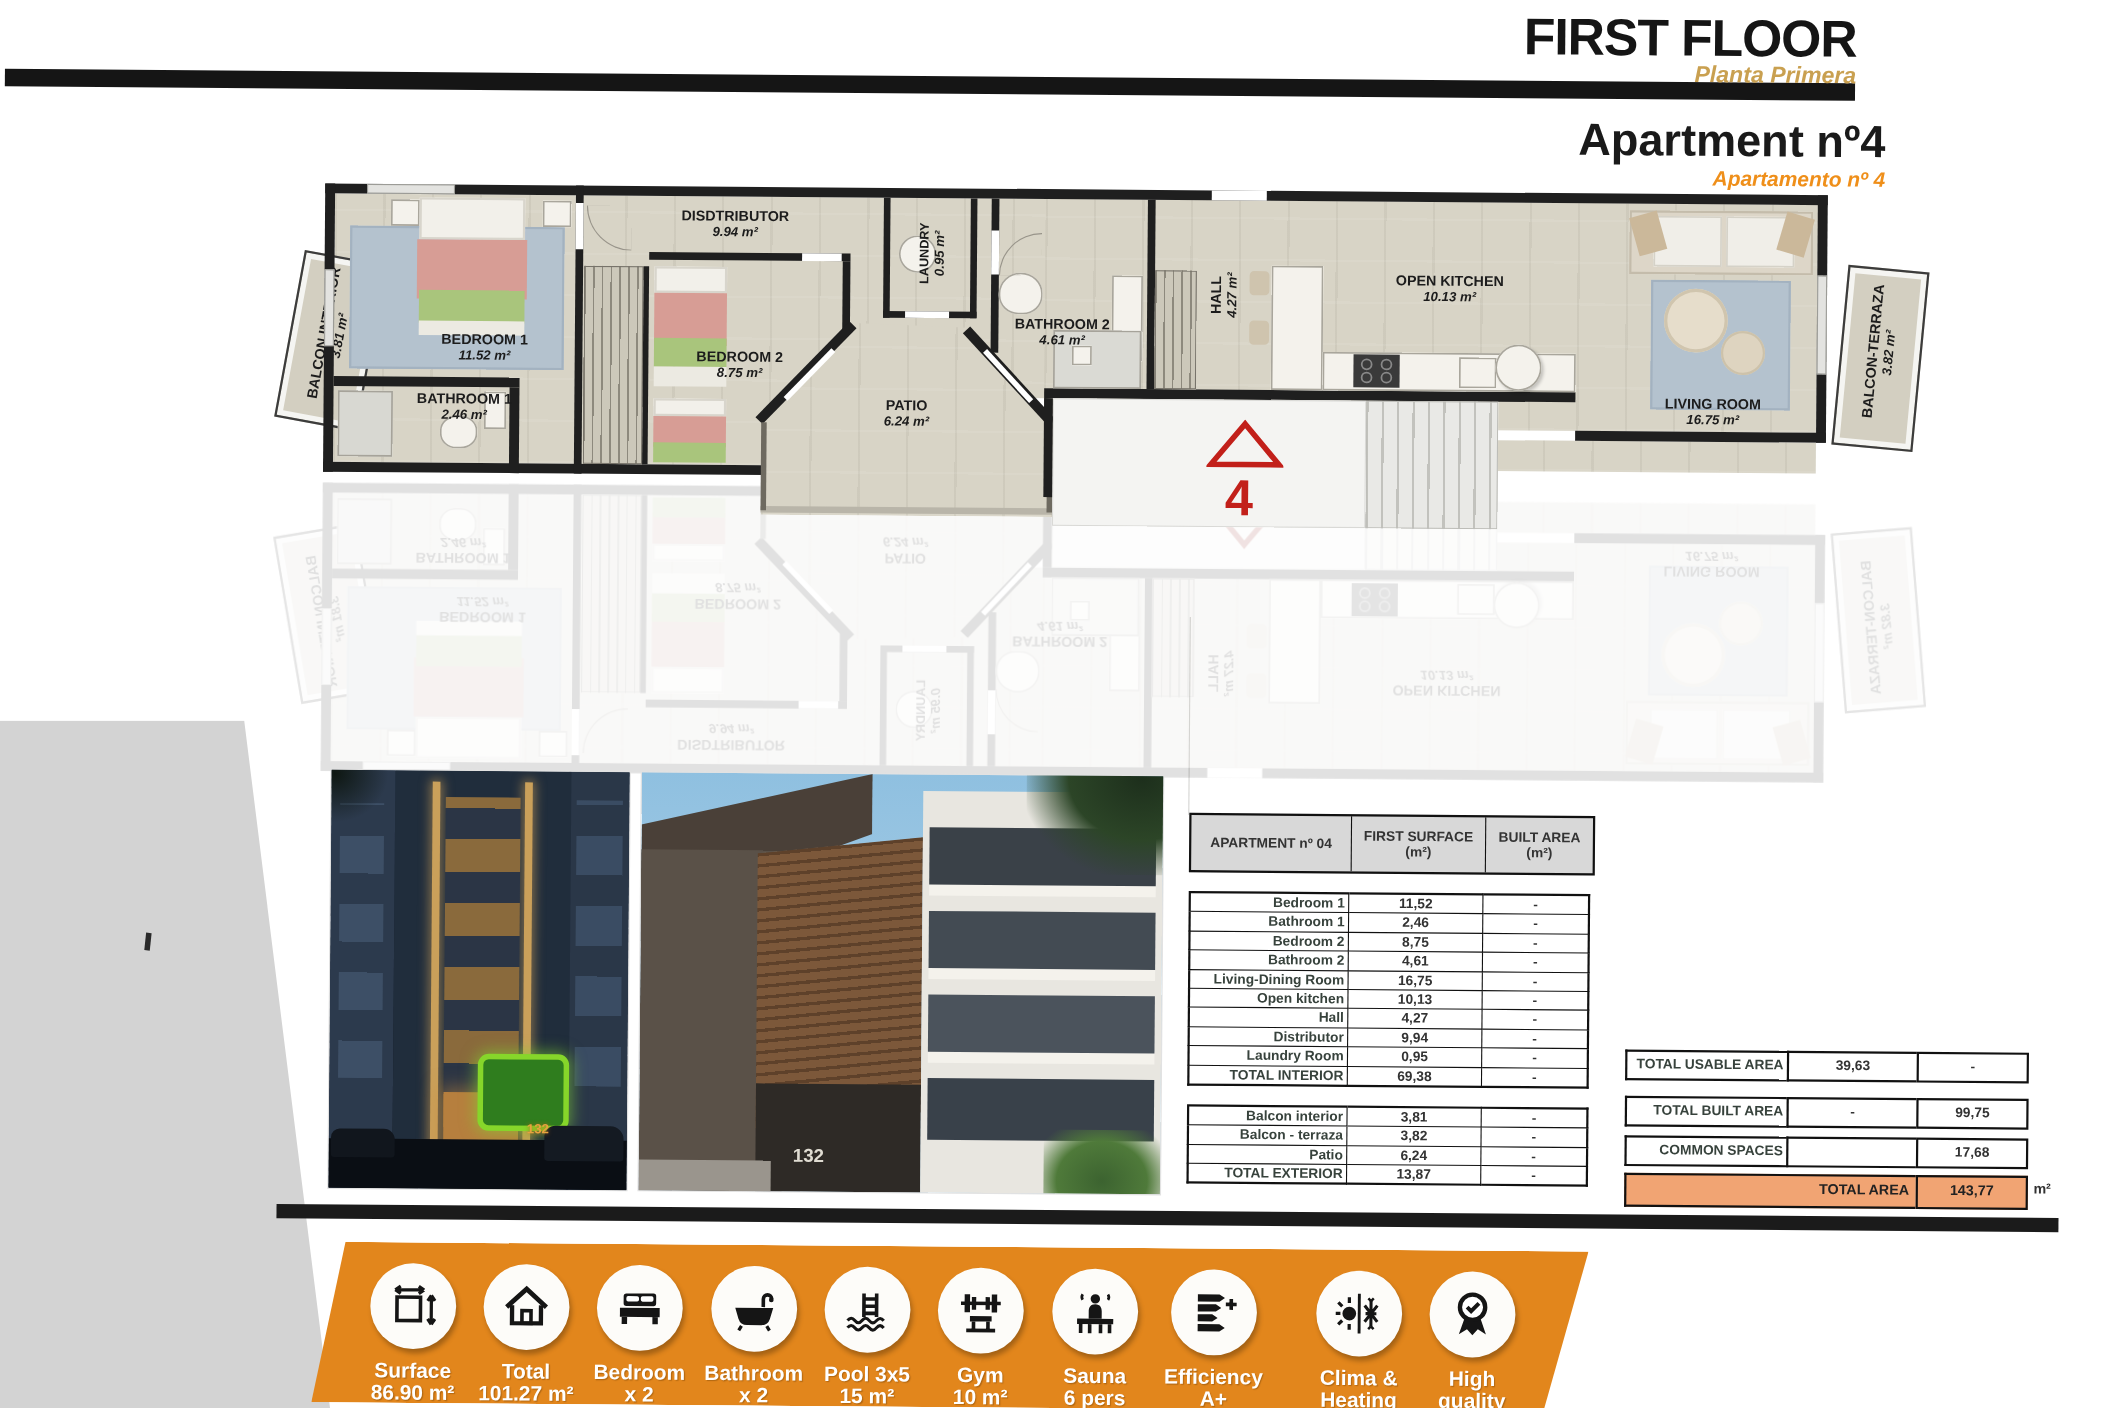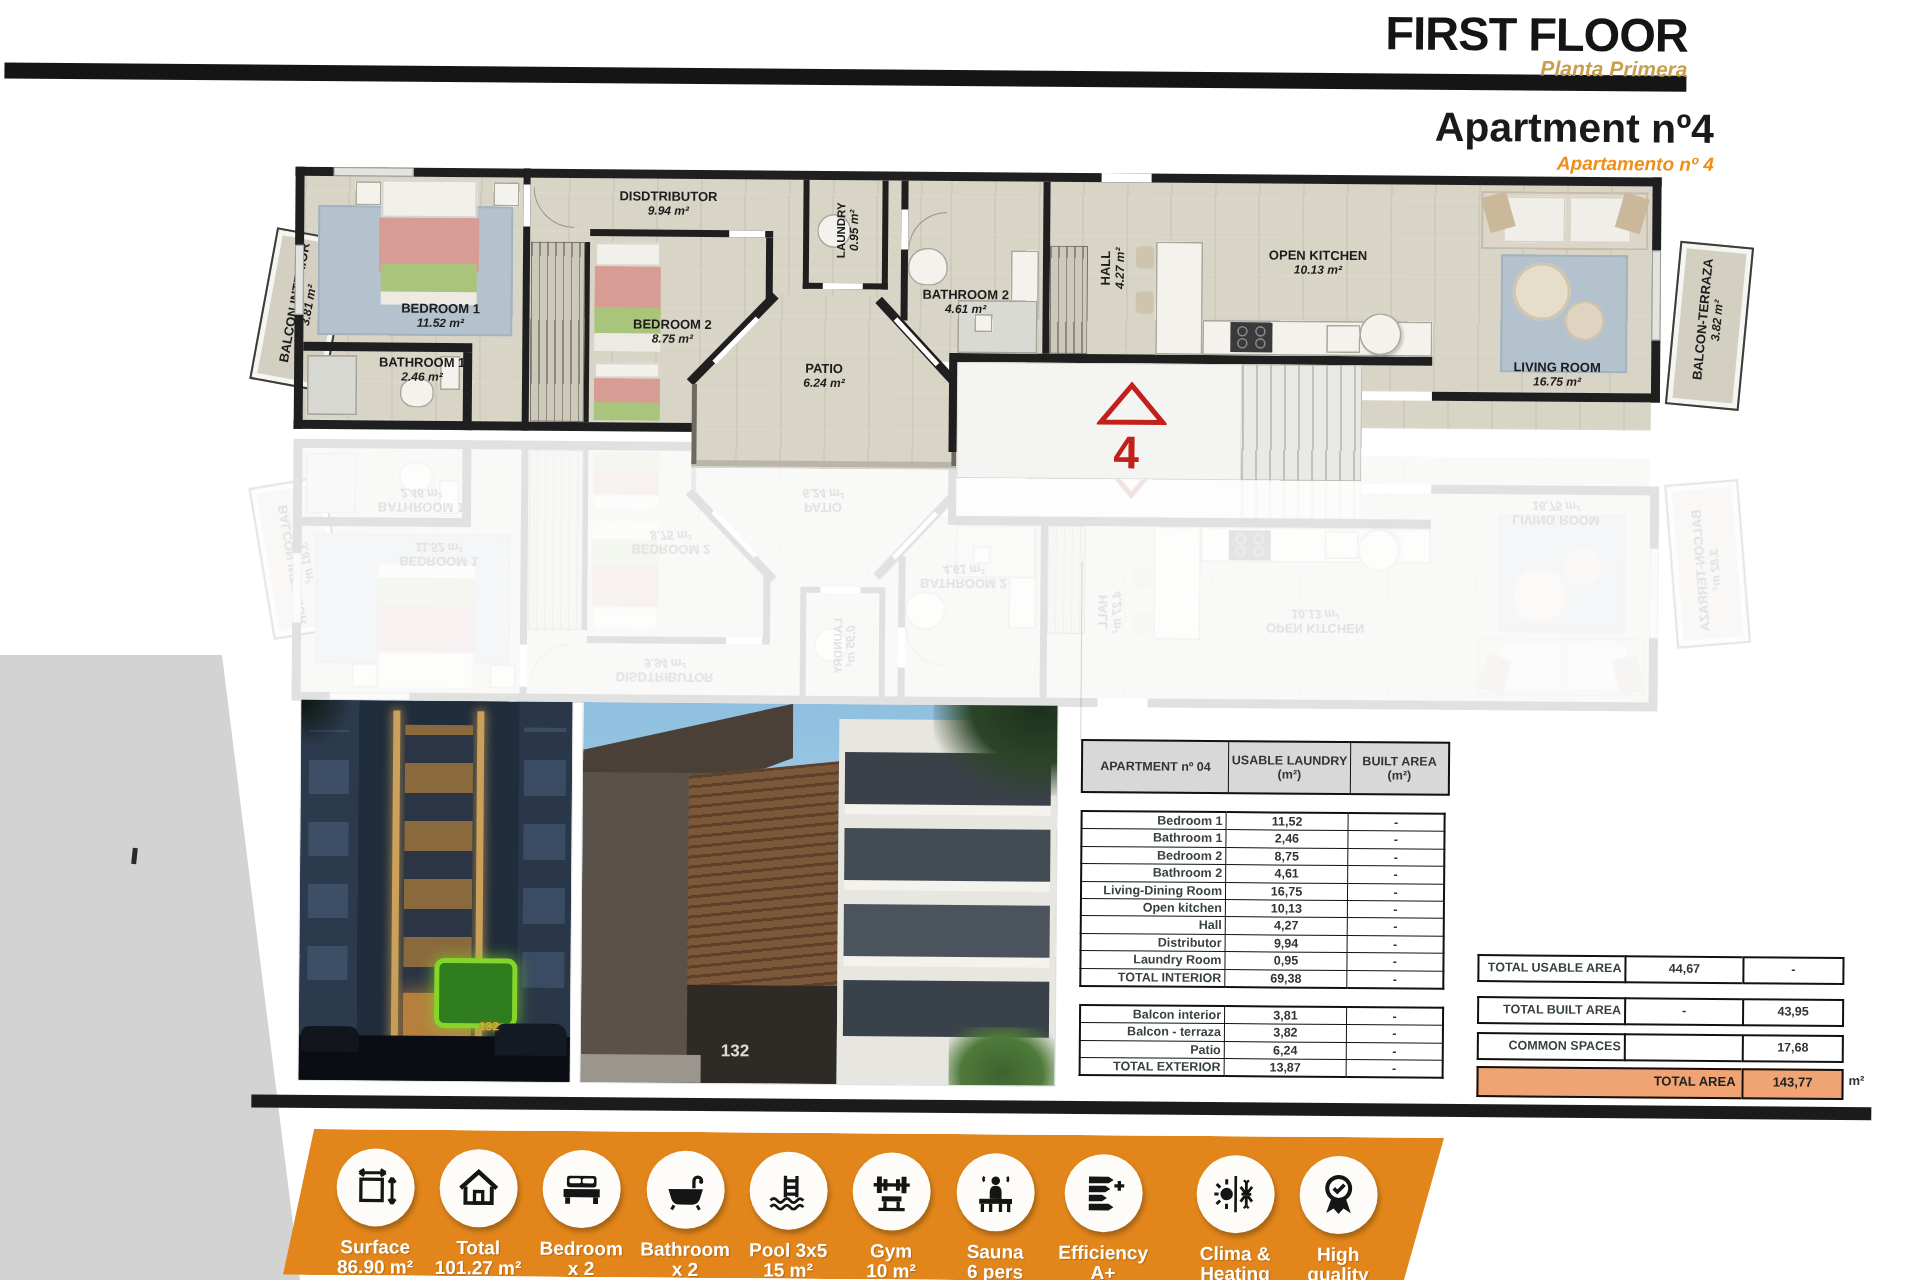--- a/index.html
+++ b/index.html
@@ -457,21 +457,21 @@
       <div class="abs" style="left:262px;top:276px;width:206px;height:56px;background:#39414a"></div>
       <div class="abs" style="left:350px;top:-20px;width:150px;height:110px;background:radial-gradient(ellipse at 70% 20%,#1d2f1c 0%,#2c4527 45%,rgba(44,69,39,0) 75%)"></div>
       <div class="abs" style="left:368px;top:322px;width:106px;height:58px;background:radial-gradient(ellipse at 50% 80%,#3c6330 0%,#4f7a3a 55%,rgba(79,122,58,0) 90%)"></div>
       <div class="abs" style="left:0;top:352px;width:120px;height:28px;background:#9a958d"></div>
     </div>
 
     <div class="atable" style="left:1082px;top:738px;width:369px">
       <div class="athead" style="height:50px">
         <div>APARTMENT nº 04</div>
         <div>
-            <span><span>USABLE LAUNDRY</span><br><span>(m²)</span></span>
+            <span><span>FIRST SURFACE</span><br><span>(m²)</span></span>
           </div>
         <div>
             <span><span>BUILT AREA</span><br><span>(m²)</span></span>
           </div>
       </div>
       <div class="tspacer"></div>
       <div id="area-table-body">
           <div class="trow first">
             <div>Bedroom 1</div>
             <div>11,52</div>
@@ -541,27 +541,27 @@
           <div class="trow last">
             <div style="font-weight: bold;">TOTAL EXTERIOR</div>
             <div style="font-weight: bold;">13,87</div>
             <div style="font-weight: bold;">-</div>
           </div>
         </div>
     </div>
 
     <div class="srow" style="left:1480px;top:950px" id="srow0">
         <div>TOTAL USABLE AREA</div>
-        <div>44,67</div>
+        <div>39,63</div>
         <div>-</div>
       </div>
     <div class="srow" style="left:1480px;top:992px" id="srow1">
         <div>TOTAL BUILT AREA</div>
         <div>-</div>
-        <div>43,95</div>
+        <div>99,75</div>
       </div>
     <div class="srow" style="left:1480px;top:1028px" id="srow2">
         <div>COMMON SPACES</div>
         <div></div>
         <div>17,68</div>
       </div>
     <div class="srow-total" style="left:1480px;top:1062px">
       <div>TOTAL AREA</div>
       <div>143,77</div>
     </div>

